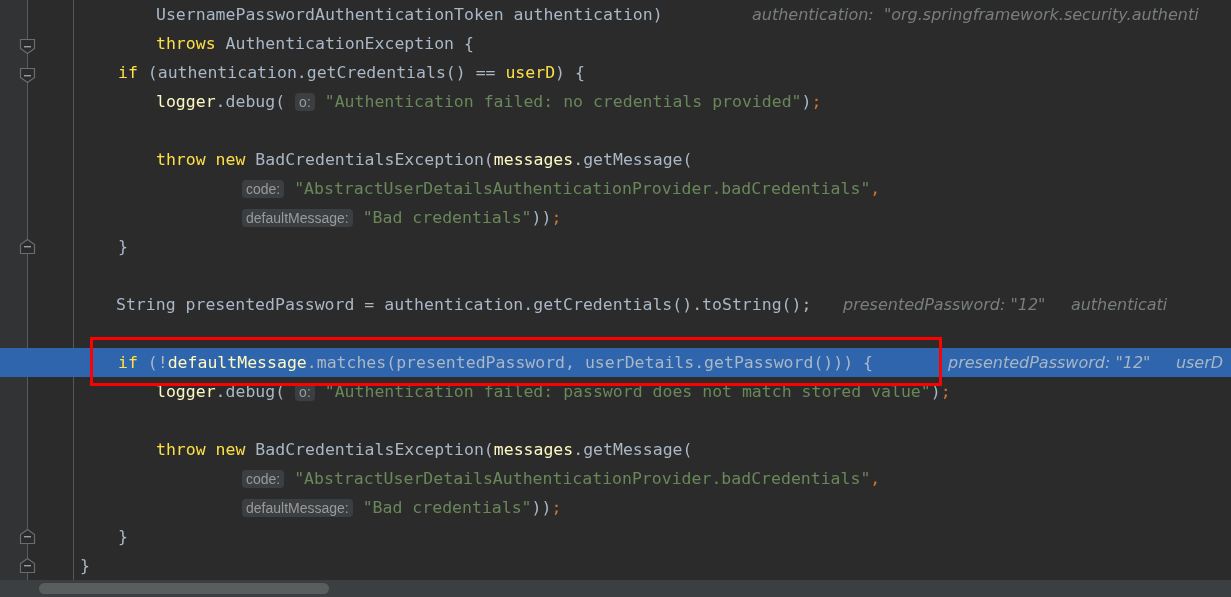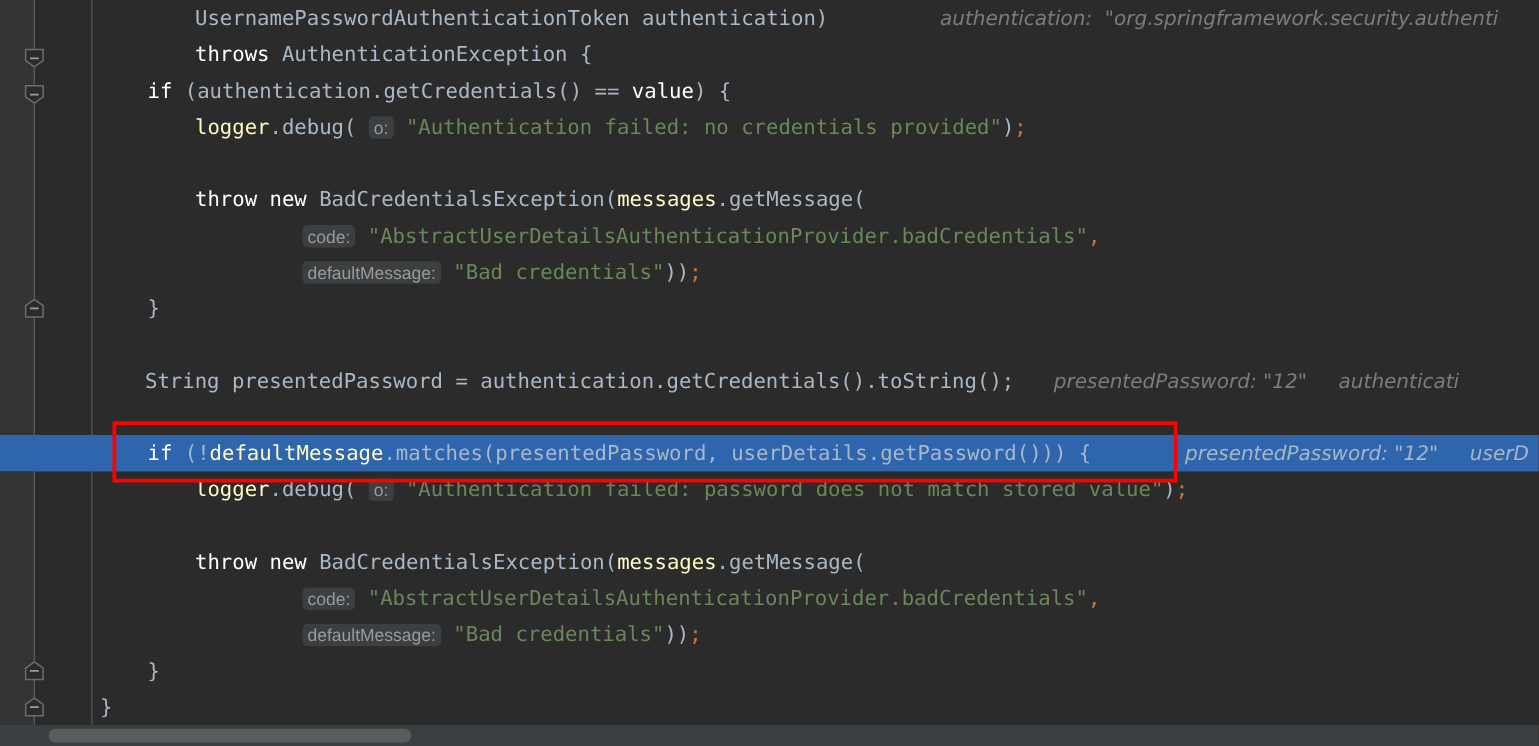--- a/index.html
+++ b/index.html
@@ -90,21 +90,21 @@
     background: #2f65ad;
   }
   .line.selected .sel-bg {
     position: absolute;
     left: 28px; top: 0;
     right: 0; height: 29px;
     background: #2f65ad;
   }
 
   
-  .kw      { color: #ffffff; }           
+  .kw      { color: #fde047; }           
   .def     { color: #a9b7c6; }           
   .field   { color: #fef9c3; }           
   .str     { color: #6a8759; }           
   .semi    { color: #cc7832; }
 
   
   .hint {
     font-family: "Liberation Sans", sans-serif;
     font-size: 14px;
     color: #9a9a9a;
@@ -206,21 +206,21 @@
         <svg width="17" height="17" viewBox="0 0 17 17">
           <path d="M8.5,1.5 L15.5,6.5 L15.5,15.5 L1.5,15.5 L1.5,6.5 Z" fill="#2b2b2b" stroke="#6a6d6f" stroke-width="1.2"></path>
           <rect x="5" y="8" width="7" height="1.4" fill="#9a9da0"></rect>
         </svg>
       </div>
     </div>
 
   <div id="code-layer">
       <div class="line" style="top: 0px;"><span class="txt" style="left: 156px;"><span class="def">UsernamePasswordAuthenticationToken authentication)</span></span><span class="inline-val" style="left: 752px;">authentication:  "org.springframework.security.authenti</span></div>
       <div class="line" style="top: 29px;"><span class="txt" style="left: 156px;"><span class="kw">throws </span><span class="def">AuthenticationException {</span></span></div>
-      <div class="line" style="top: 58px;"><span class="txt" style="left: 118px;"><span class="kw">if </span><span class="def">(authentication.getCredentials() == </span><span class="kw">value</span><span class="def">) {</span></span></div>
+      <div class="line" style="top: 58px;"><span class="txt" style="left: 118px;"><span class="kw">if </span><span class="def">(authentication.getCredentials() == </span><span class="kw">userD</span><span class="def">) {</span></span></div>
       <div class="line" style="top: 87px;"><span class="txt" style="left: 156px;"><span class="field">logger</span><span class="def">.debug( </span><span class="hint">o:</span><span class="def"> </span><span class="str">"Authentication failed: no credentials provided"</span><span class="def">)</span><span class="semi">;</span></span></div>
       <div class="line" style="top: 116px;"><span class="txt" style="left: 156px;"></span></div>
       <div class="line" style="top: 145px;"><span class="txt" style="left: 156px;"><span class="kw">throw new </span><span class="def">BadCredentialsException(</span><span class="field">messages</span><span class="def">.getMessage(</span></span></div>
       <div class="line" style="top: 174px;"><span class="txt" style="left: 242px;"><span class="hint">code:</span><span class="def"> </span><span class="str">"AbstractUserDetailsAuthenticationProvider.badCredentials"</span><span class="semi">,</span></span></div>
       <div class="line" style="top: 203px;"><span class="txt" style="left: 242px;"><span class="hint">defaultMessage:</span><span class="def"> </span><span class="str">"Bad credentials"</span><span class="def">))</span><span class="semi">;</span></span></div>
       <div class="line" style="top: 232px;"><span class="txt" style="left: 118px;"><span class="def">}</span></span></div>
       <div class="line" style="top: 261px;"><span class="txt" style="left: 118px;"></span></div>
       <div class="line" style="top: 290px;"><span class="txt" style="left: 116px;"><span class="def">String presentedPassword = authentication.getCredentials().toString();</span></span><span class="inline-val" style="left: 843px;">presentedPassword: "12"     authenticati</span></div>
       <div class="line" style="top: 319px;"><span class="txt" style="left: 116px;"></span></div>
       <div class="line selected" style="top: 348px;"><div class="sel-bg"></div><span class="txt" style="left: 118px;"><span class="kw">if </span><span class="def">(!</span><span class="field">defaultMessage</span><span class="def">.matches(presentedPassword, userDetails.getPassword())) {</span></span><span class="inline-val" style="left: 948px;">presentedPassword: "12"     userD</span></div>

